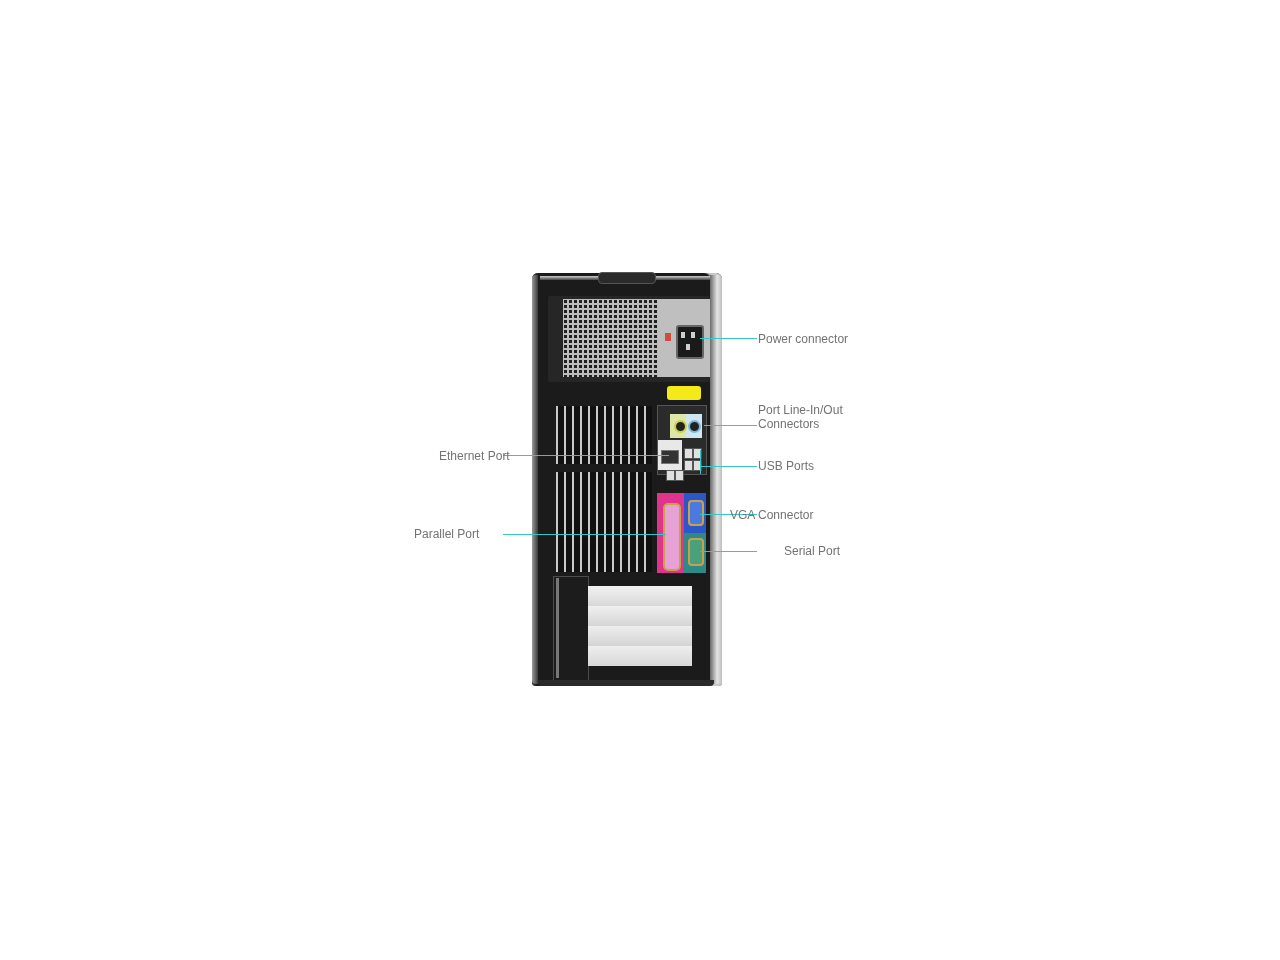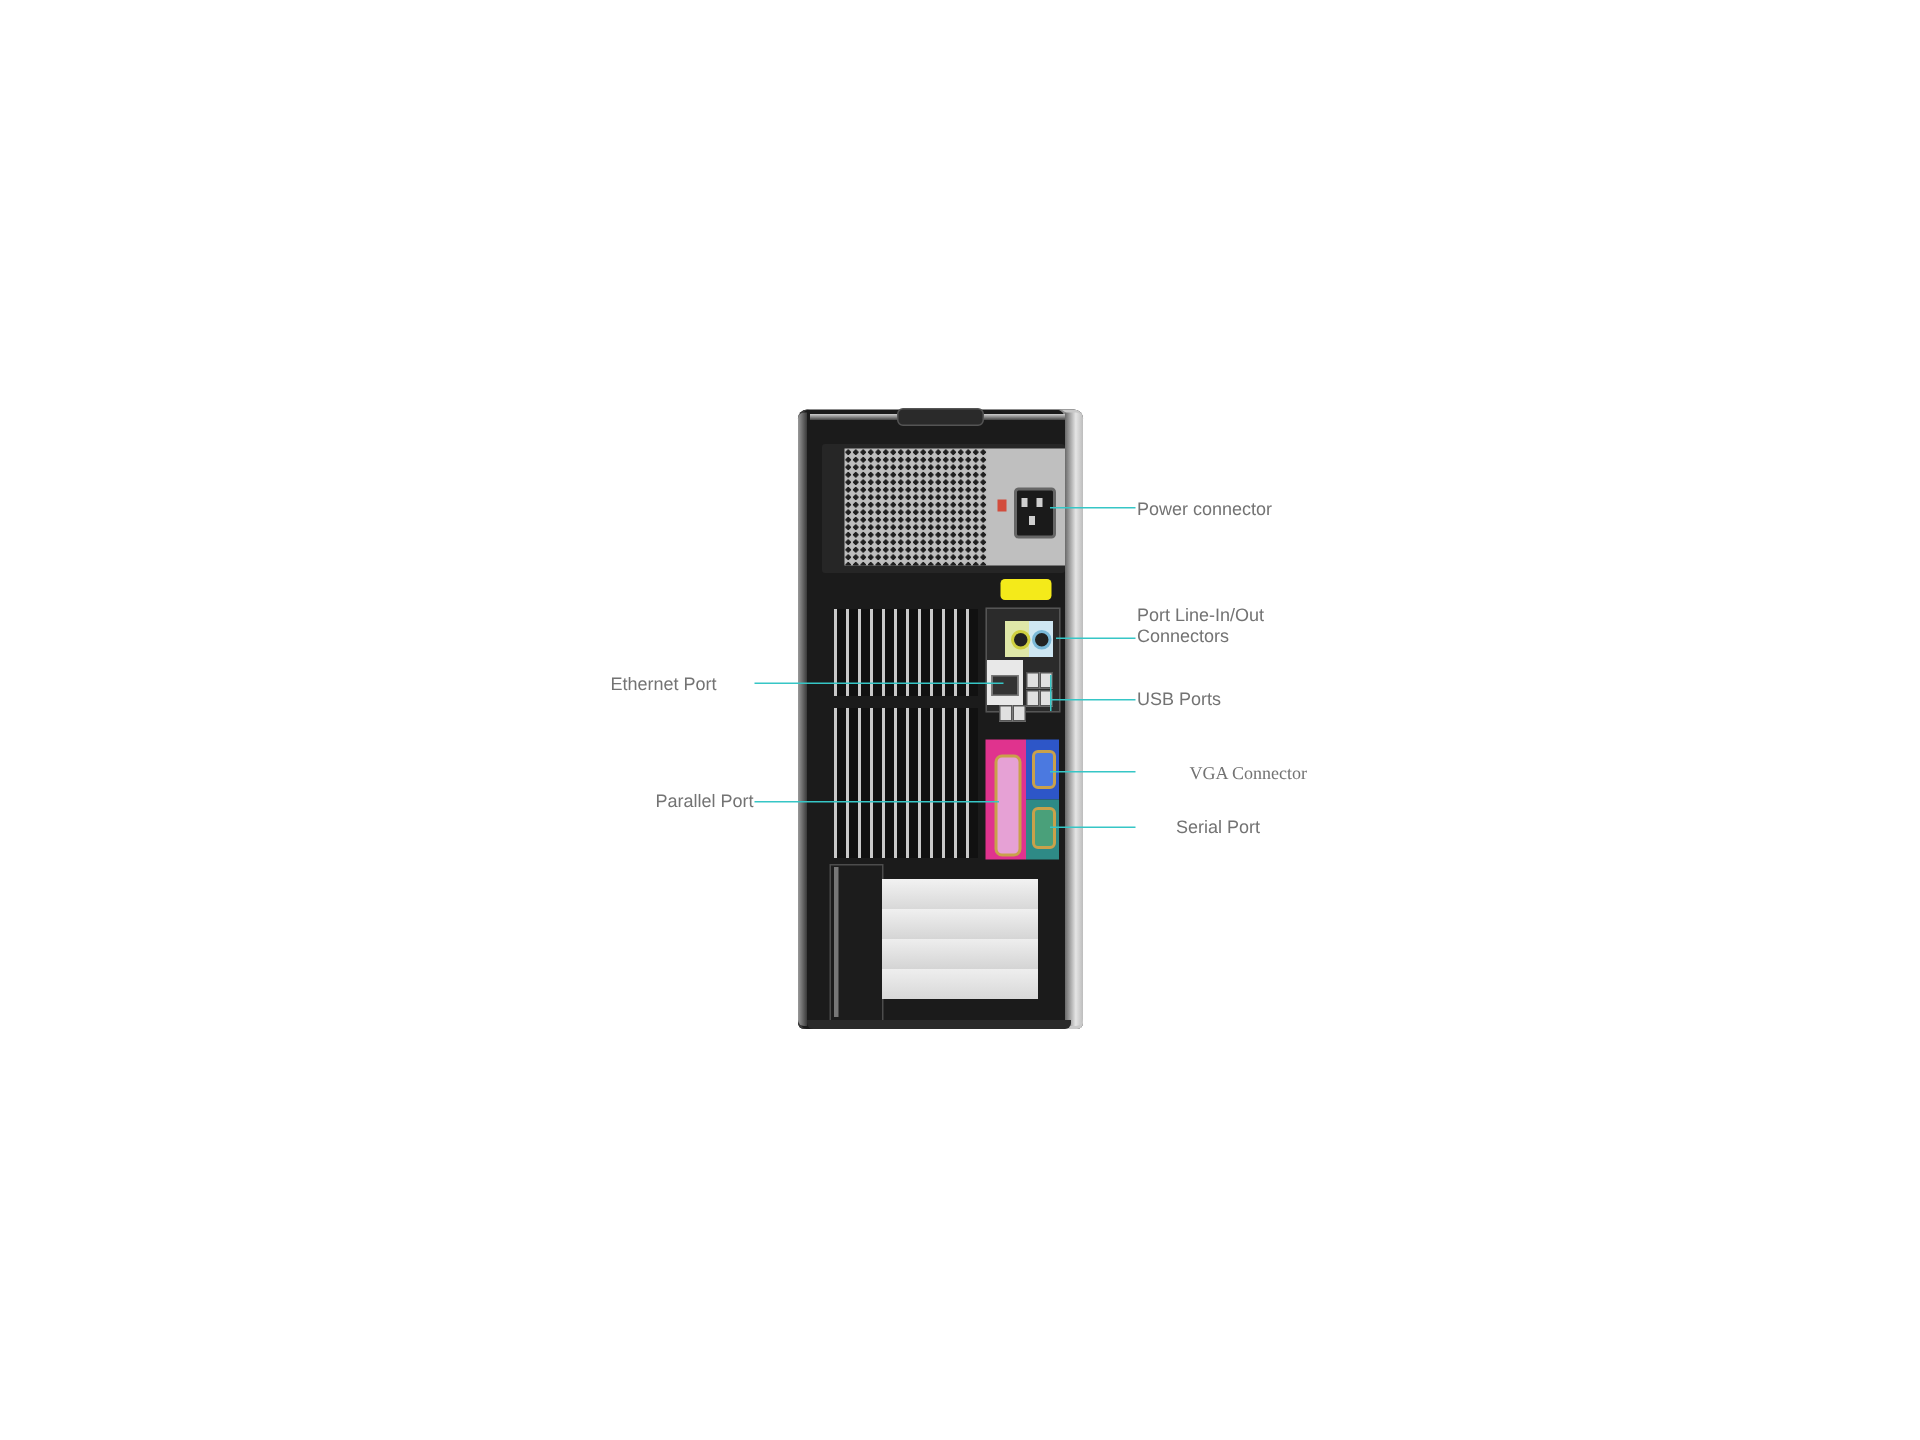--- a/index.html
+++ b/index.html
@@ -106,16 +106,16 @@
 <div class="vline" style="left:700px;top:450px;height:24px;"></div>
 <div class="line" style="left:700px;top:514px;width:57px;"></div>
 <div class="line" style="left:700px;top:551px;width:57px;"></div>
 <div class="line" style="left:503px;top:455px;width:166px;"></div>
 <div class="line" style="left:503px;top:534px;width:163px;"></div>
 
 <div class="label" style="left:758px;top:332px;">Power connector</div>
 <div class="label" style="left:758px;top:403px;">Port Line-In/Out</div>
 <div class="label" style="left:758px;top:417px;">Connectors</div>
 <div class="label" style="left:758px;top:459px;">USB Ports</div>
-<div class="label" style="left:793px;top:508px;font-family:Liberation Serif, serif;">VGA Connector</div>
+<div class="label" style="left:730px;top:508px;">VGA Connector</div>
 <div class="label" style="left:758px;top:544px;margin-left:26px;">Serial Port</div>
-<div class="label" style="left:407px;top:449px;text-align:right;">Ethernet Port</div>
-<div class="label" style="left:437px;top:527px;">Parallel Port</div>
+<div class="label" style="left:439px;top:449px;text-align:right;">Ethernet Port</div>
+<div class="label" style="left:414px;top:527px;">Parallel Port</div>
 
 </body></html>

